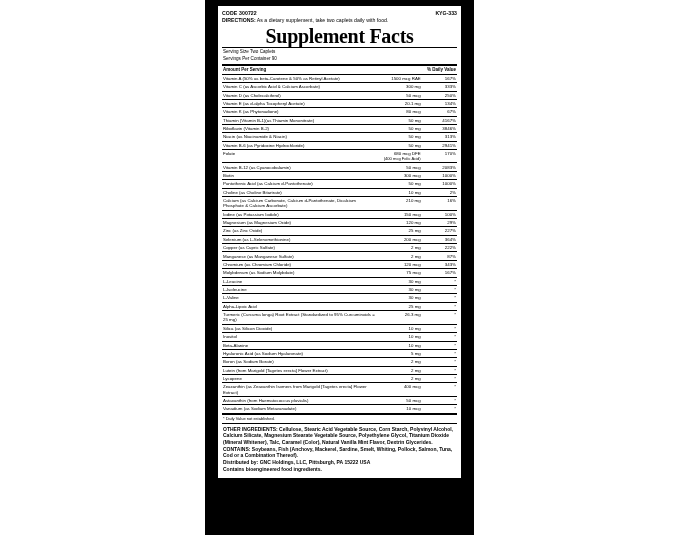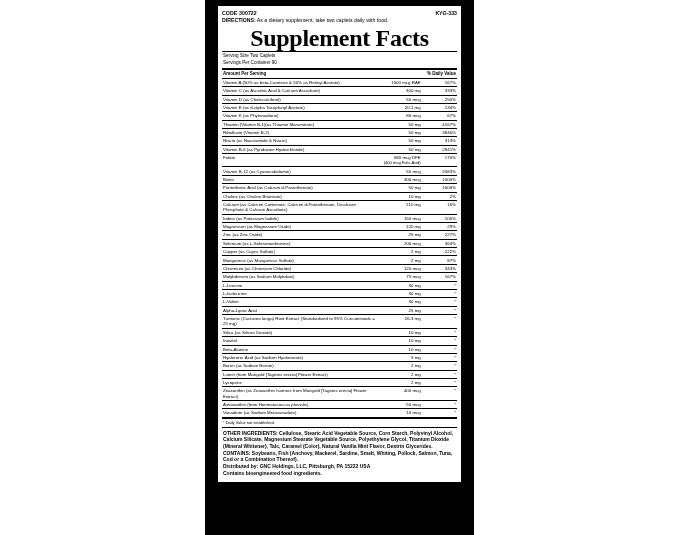--- a/index.html
+++ b/index.html
@@ -46,21 +46,21 @@
   .hdr-dir .dir-text { font-weight: normal; }
   .hdr-right {
     font-size: 5.2px;
     font-weight: bold;
     padding-left: 6px;
     white-space: nowrap;
   }
   .sf-title {
     font-family: "Liberation Serif", serif;
     font-weight: bold;
-    font-size: 24px;
+    font-size: 20px;
     line-height: 1;
     text-align: center;
     letter-spacing: -0.3px;
     margin: 3px 0 1px 0;
   }
   .rule-thick { border-top: 2.2px solid #000; margin: 1px 0 0 0; }
   .rule-med { border-top: 1.2px solid #000; }
   .rule-thin { border-top: 0.5px solid #000; }
   .serving {
     font-size: 4.6px;

